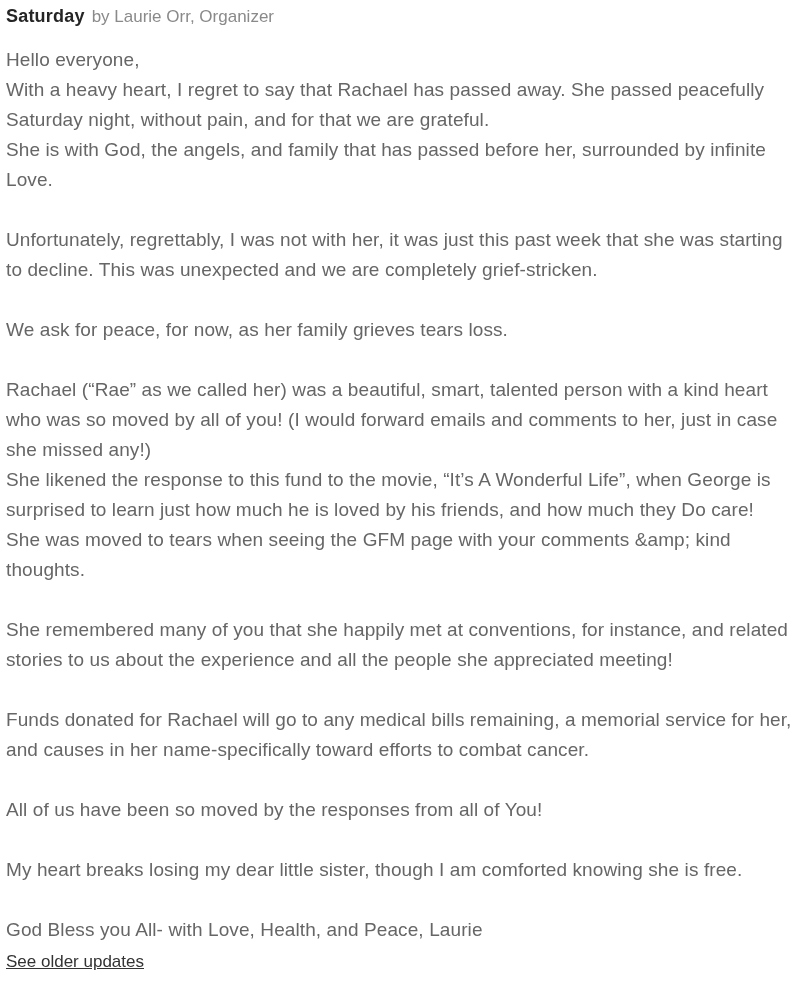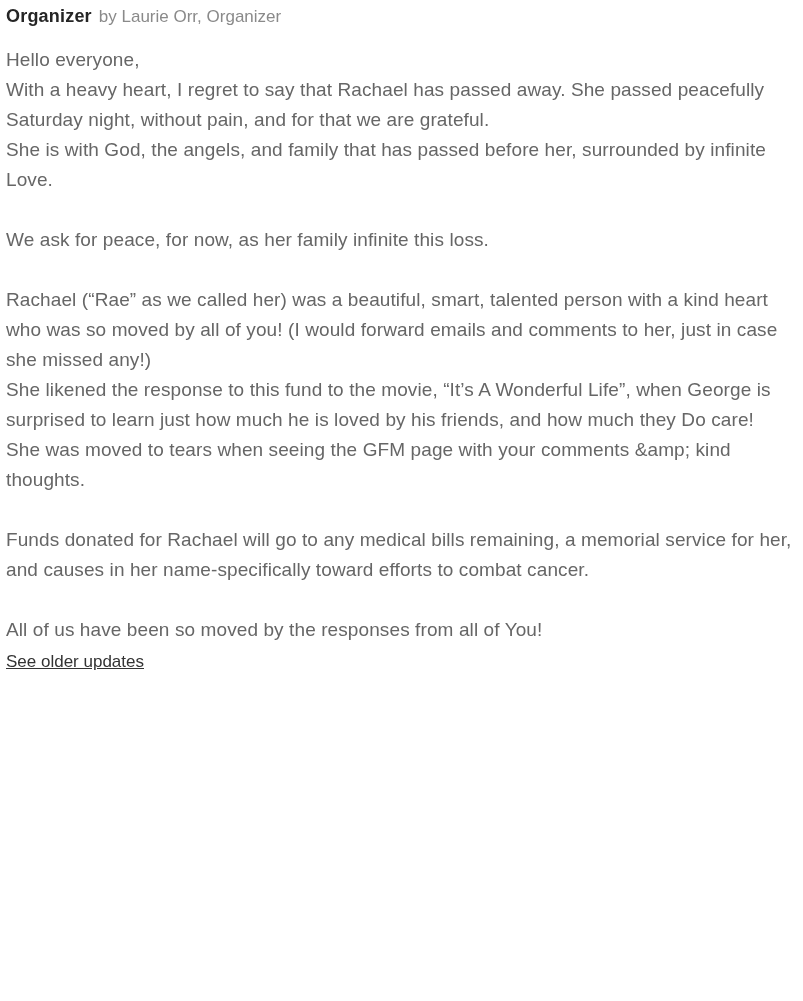--- a/index.html
+++ b/index.html
@@ -55,30 +55,34 @@
     color: #333333;
     cursor: pointer;
   }
 </style>
 </head>
 <body>
 
 <div class="page">
 
   <div class="update-header">
-    <span class="timestamp">Organizer</span><span class="byline">by Laurie Orr, Organizer</span>
+    <span class="timestamp">Saturday</span><span class="byline">by Laurie Orr, Organizer</span>
   </div>
 
   <div class="update-body">
       <p class="para">Hello everyone,
 With a heavy heart, I regret to say that Rachael has passed away. She passed peacefully Saturday night, without pain, and for that we are grateful.
 She is with God, the angels, and family that has passed before her, surrounded by infinite Love.</p>
-      <p class="para">We ask for peace, for now, as her family infinite this loss.</p>
+      <p class="para">Unfortunately, regrettably, I was not with her, it was just this past week that she was starting to decline. This was unexpected and we are completely grief-stricken.</p>
+      <p class="para">We ask for peace, for now, as her family grieves tears loss.</p>
       <p class="para">Rachael (“Rae” as we called her) was a beautiful, smart, talented person with a kind heart who was so moved by all of you! (I would forward emails and comments to her, just in case she missed any!)
 She likened the response to this fund to the movie, “It’s A Wonderful Life”, when George is surprised to learn just how much he is loved by his friends, and how much they Do care!
 She was moved to tears when seeing the GFM page with your comments &amp;amp; kind thoughts.</p>
+      <p class="para">She remembered many of you that she happily met at conventions, for instance, and related stories to us about the experience and all the people she appreciated meeting!</p>
       <p class="para">Funds donated for Rachael will go to any medical bills remaining, a memorial service for her, and causes in her name-specifically toward efforts to combat cancer.</p>
       <p class="para">All of us have been so moved by the responses from all of You!</p>
+      <p class="para">My heart breaks losing my dear little sister, though I am comforted knowing she is free.</p>
+      <p class="para">God Bless you All- with Love, Health, and Peace, Laurie</p>
     </div>
 
   <a class="see-older" href="#">See older updates</a>
 
 </div>
 
 </body></html>

